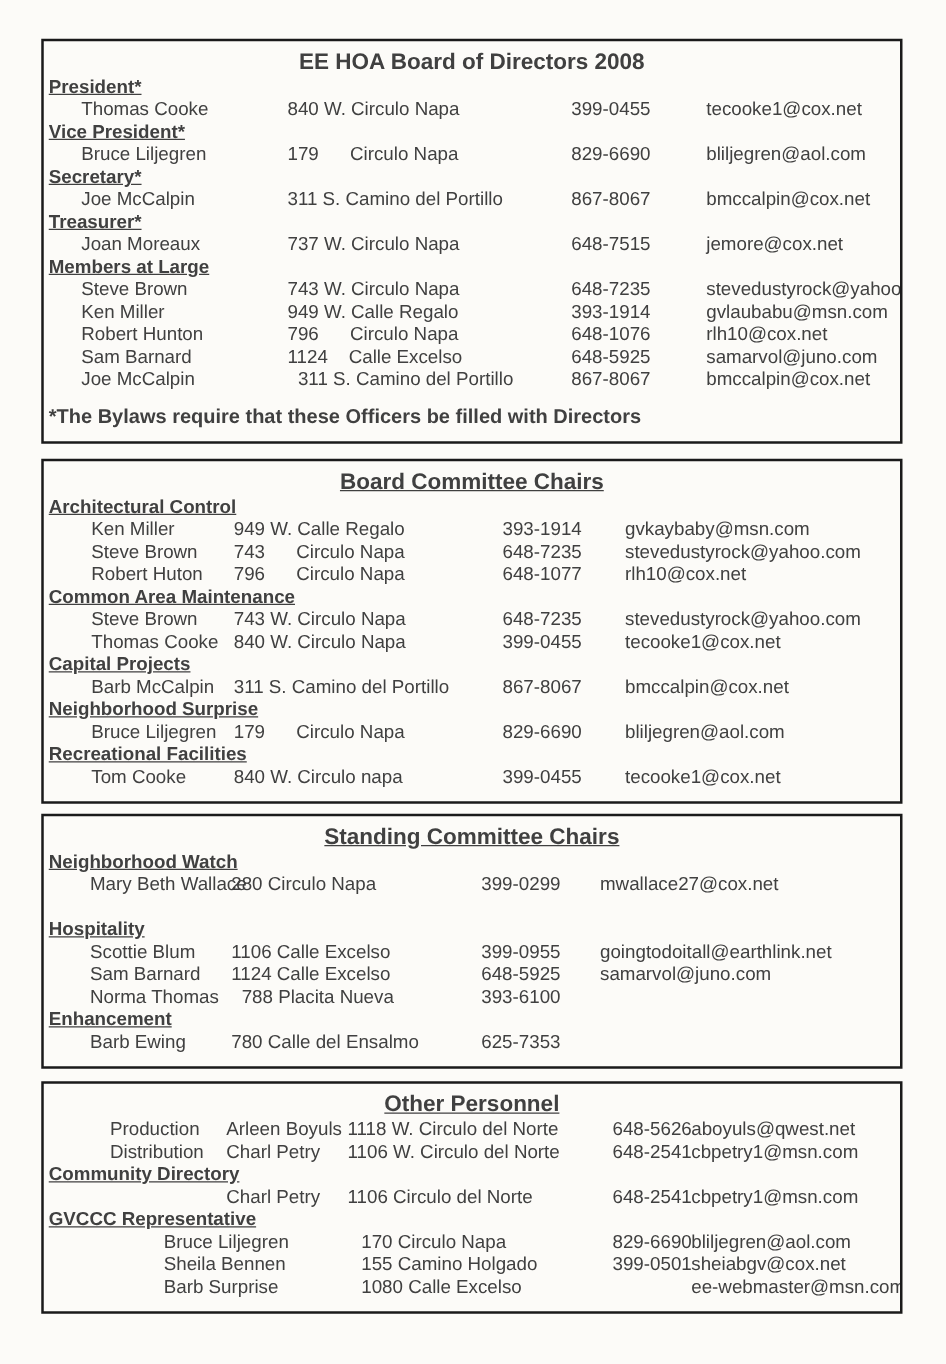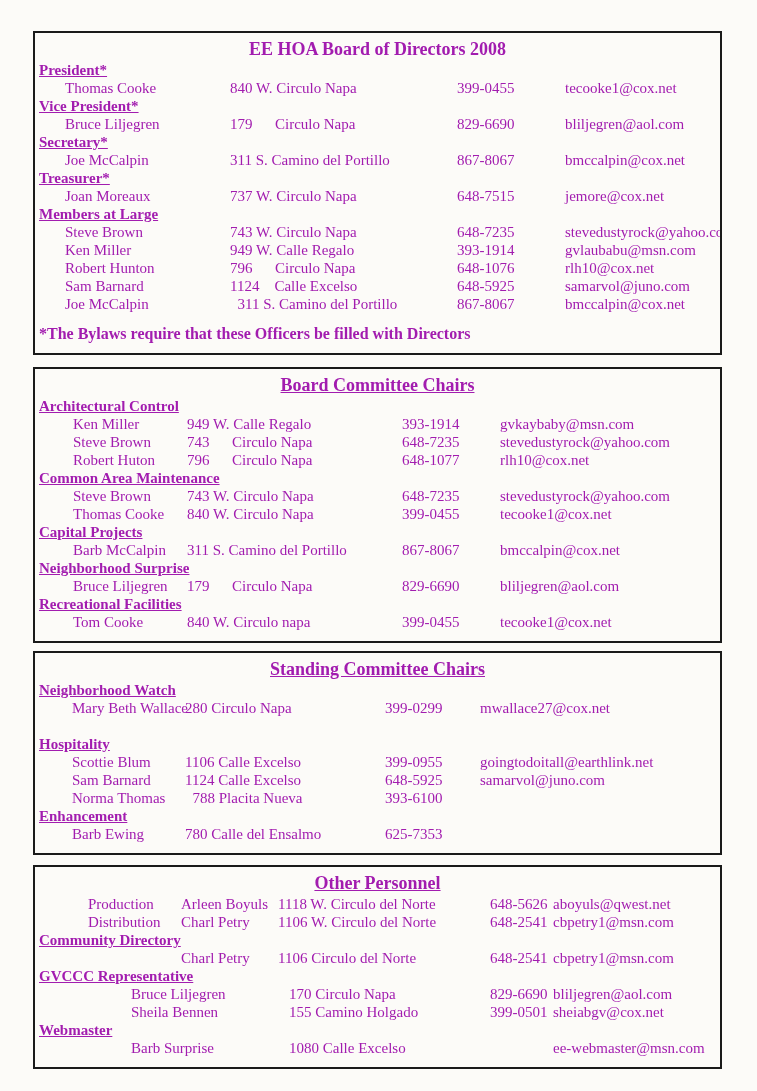--- a/index.html
+++ b/index.html
@@ -1,21 +1,21 @@
 <!DOCTYPE html>
 <html><head>
 <meta charset="utf-8">
 <style>
   html, body { margin:0; padding:0; background:#fcfbf8; }
   .page {
     position:relative;
     width:757px; height:1091px;
     background:#fcfbf8;
-    color:#a21caf;
-    font-family:Liberation Serif, serif;
+    color:#404040;
+    font-family:Liberation Sans, sans-serif;
     overflow:hidden;
   }
   .box {
     box-sizing:border-box;
     width:689px;
     margin-left:33px;
     border:2px solid #1a1a1a;
     padding:4px 4px 10px 4px;
     overflow:hidden;
     background:transparent;
@@ -247,21 +247,20 @@
           <span class="c addr">170 Circulo Napa</span>
           <span class="c phone">829-6690</span>
           <span class="c email">bliljegren@aol.com</span>
         </div>
         <div class="row g s4p">
           <span class="c person">Sheila Bennen</span>
           <span class="c addr">155 Camino Holgado</span>
           <span class="c phone">399-0501</span>
           <span class="c email">sheiabgv@cox.net</span>
         </div>
-        <div class="row hrow"><span class="heading">Webmaster</span></div>
         <div class="row g s4p">
           <span class="c person">Barb Surprise</span>
           <span class="c addr">1080 Calle Excelso</span>
           <span class="c phone"></span>
           <span class="c email">ee-webmaster@msn.com</span>
         </div>
       </div>
   </section>
 
 </div>

